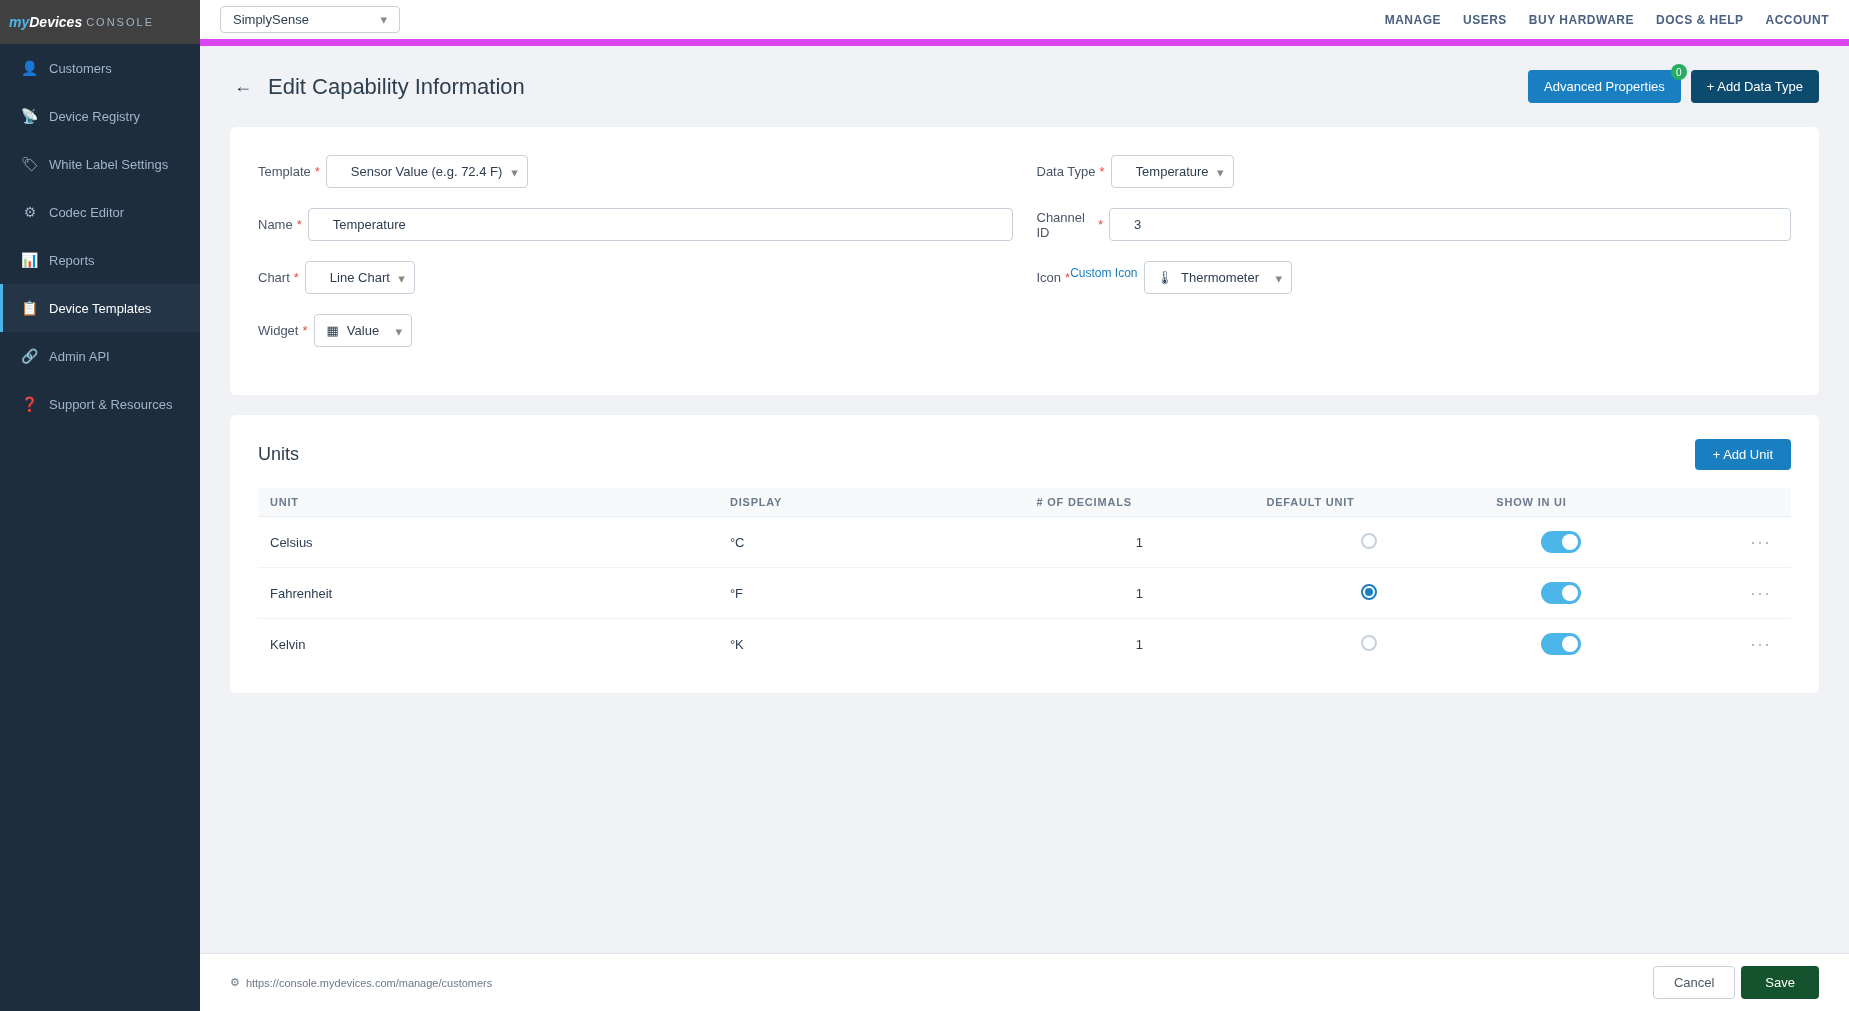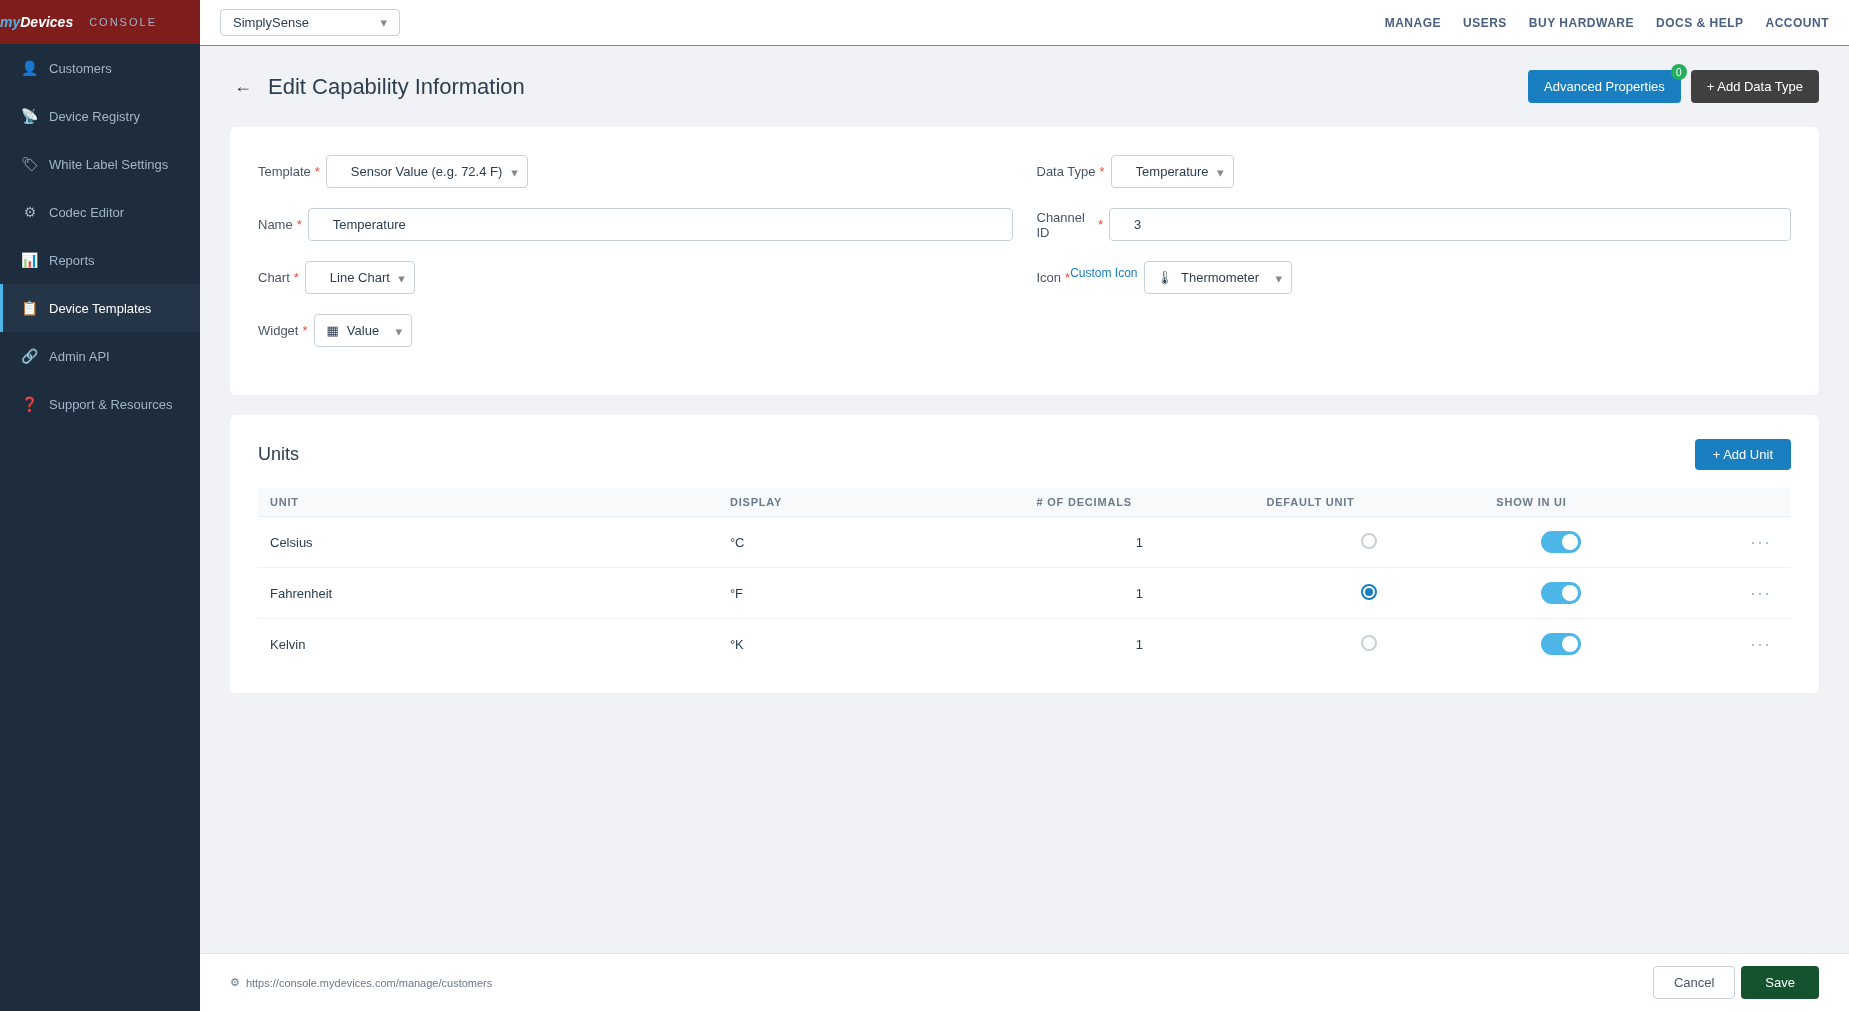--- a/index.html
+++ b/index.html
@@ -1,46 +1,46 @@
 <!DOCTYPE html>
 <html><head>
   <meta charset="utf-8">
   <style>
     * { box-sizing: border-box; margin: 0; padding: 0; }
     body { font-family: -apple-system, BlinkMacSystemFont, 'Segoe UI', sans-serif; font-size: 13px; background: #f0f2f5; display: flex; height: 100vh; overflow: hidden; }
 
     
     .sidebar { width: 200px; background: #1e2d3d; color: #a0b4c8; display: flex; flex-direction: column; flex-shrink: 0; height: 100vh; overflow-y: auto; }
-    .sidebar-logo { padding: 14px 0; background: #7f1d1d; color: #fff; font-size: 14px; font-weight: bold; display: flex; align-items: center; gap: 16px; }
+    .sidebar-logo { padding: 14px 9px; background: #404040; color: #fff; font-size: 14px; font-weight: bold; display: flex; align-items: center; gap: 4px; }
     .sidebar-logo span.my { color: #4db6e8; font-style: italic; }
     .sidebar-logo span.devices { color: #fff; font-style: italic; }
     .sidebar-logo span.console { color: #a0b4c8; font-size: 11px; font-weight: normal; letter-spacing: 2px; text-transform: uppercase; }
     .sidebar-item { display: flex; align-items: center; gap: 10px; padding: 16px 18px; cursor: pointer; color: #a0b4c8; font-size: 13px; border-left: 3px solid transparent; }
     .sidebar-item.active { background: #243547; color: #fff; border-left-color: #4db6e8; }
     .sidebar-icon { font-size: 14px; width: 18px; text-align: center; }
 
     
     .main-wrapper { flex: 1; display: flex; flex-direction: column; min-width: 0; }
-    .topbar { background: #fff; height: 46px; display: flex; align-items: center; justify-content: space-between; padding: 0 20px; border-bottom: 1px solid #d946ef; flex-shrink: 0; }
+    .topbar { background: #fff; height: 46px; display: flex; align-items: center; justify-content: space-between; padding: 0 20px; border-bottom: 7px solid #d946ef; flex-shrink: 0; }
     .topbar-left { display: flex; align-items: center; gap: 10px; }
     .topbar-selector { display: flex; align-items: center; gap: 8px; border: 1px solid #c8d0da; border-radius: 4px; padding: 5px 12px; background: #fff; cursor: pointer; font-size: 13px; color: #2c3e50; min-width: 180px; }
     .topbar-selector .chevron { margin-left: auto; color: #888; }
     .topbar-nav { display: flex; gap: 22px; font-size: 12px; font-weight: 600; color: #4a6080; letter-spacing: 0.5px; }
     .topbar-nav span { cursor: pointer; }
 
     
     .content { flex: 1; overflow-y: auto; padding: 24px 30px; background: #f0f2f5; }
     .page-header { display: flex; align-items: center; justify-content: space-between; margin-bottom: 24px; }
     .page-title-row { display: flex; align-items: center; gap: 12px; }
     .page-title { font-size: 22px; font-weight: 500; color: #2c3e50; }
     .back-btn { background: none; border: none; cursor: pointer; color: #2c3e50; font-size: 18px; padding: 2px 4px; }
     .header-actions { display: flex; gap: 10px; align-items: center; }
     .btn-advanced { background: #1a7fc1; color: #fff; border: none; border-radius: 4px; padding: 9px 16px; font-size: 13px; cursor: pointer; display: flex; align-items: center; gap: 6px; position: relative; }
     .btn-advanced .badge { background: #27ae60; color: #fff; border-radius: 50%; width: 16px; height: 16px; font-size: 10px; display: flex; align-items: center; justify-content: center; position: absolute; top: -6px; right: -6px; }
-    .btn-add-datatype { background: #404040; color: #fff; border: none; border-radius: 4px; padding: 9px 16px; font-size: 13px; cursor: pointer; display: flex; align-items: center; gap: 6px; }
+    .btn-add-datatype { background: #0c4a6e; color: #fff; border: none; border-radius: 4px; padding: 9px 16px; font-size: 13px; cursor: pointer; display: flex; align-items: center; gap: 6px; }
 
     
     .form-card { background: #fff; border-radius: 6px; padding: 28px; margin-bottom: 20px; }
     .form-row { display: flex; gap: 24px; margin-bottom: 20px; }
     .form-group { flex: 1; display: flex; gap: 6px; }
     .form-label { font-size: 13px; color: #4a5568; font-weight: 500; display: flex; align-items: center; gap: 4px; }
     .required-star { color: #e74c3c; }
     .form-select, .form-input { width: 100%; border: 1px solid #c8d0da; border-radius: 4px; padding: 8px 24px; font-size: 13px; color: #2c3e50; background: #fff; appearance: none; -webkit-appearance: none; }
     .select-wrapper { position: relative; }
     .select-wrapper::after { content: '▾'; position: absolute; right: 10px; top: 50%; transform: translateY(-50%); color: #888; pointer-events: none; }

